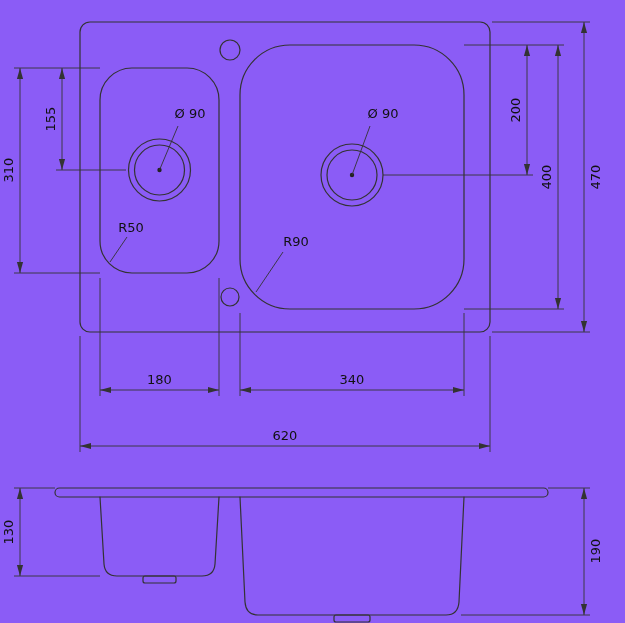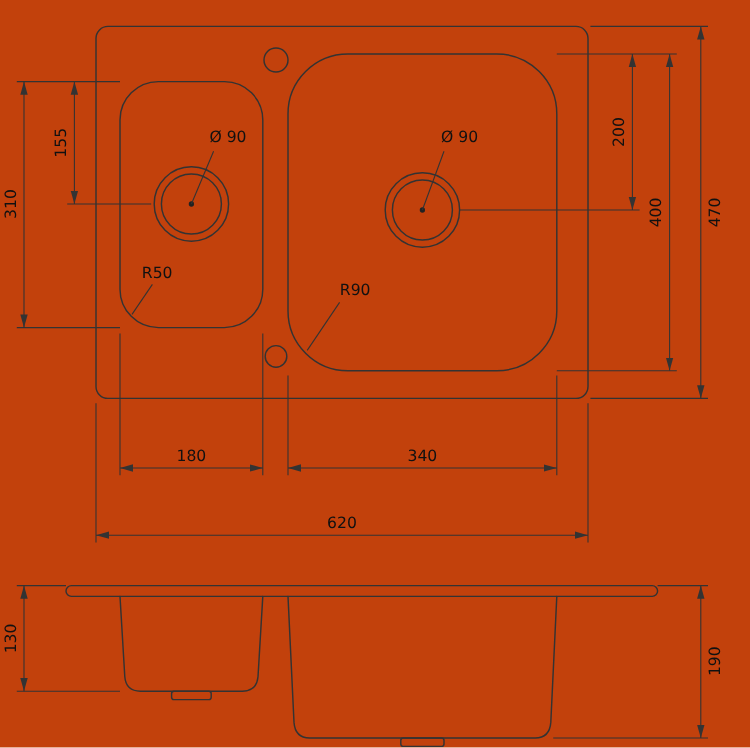--- a/index.html
+++ b/index.html
@@ -4,21 +4,21 @@
 <style>
   html, body {
     margin: 0;
     padding: 0;
     background: #ffffff;
   }
   .page {
     position: relative;
     width: 625px;
     height: 623px;
-    background: #c2410c;
+    background: #8b5cf6;
     overflow: hidden;
   }
   svg { display: block; }
   .outline {
     fill: none;
     stroke: #333333;
     stroke-width: 1.2;
     stroke-linecap: round;
     stroke-linejoin: round;
   }

